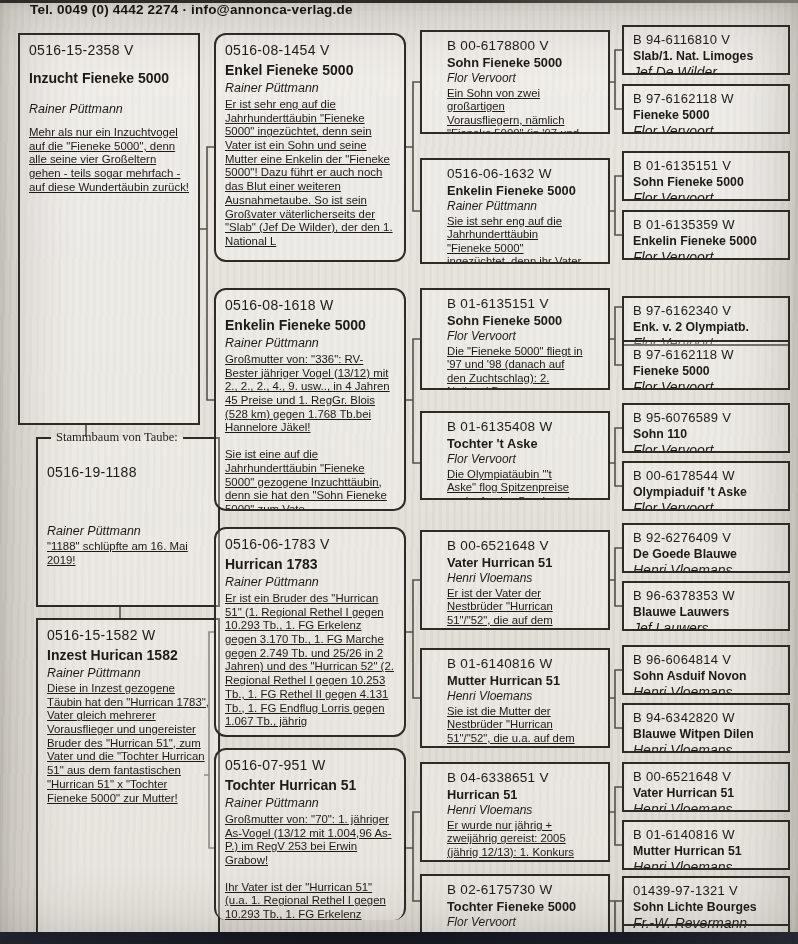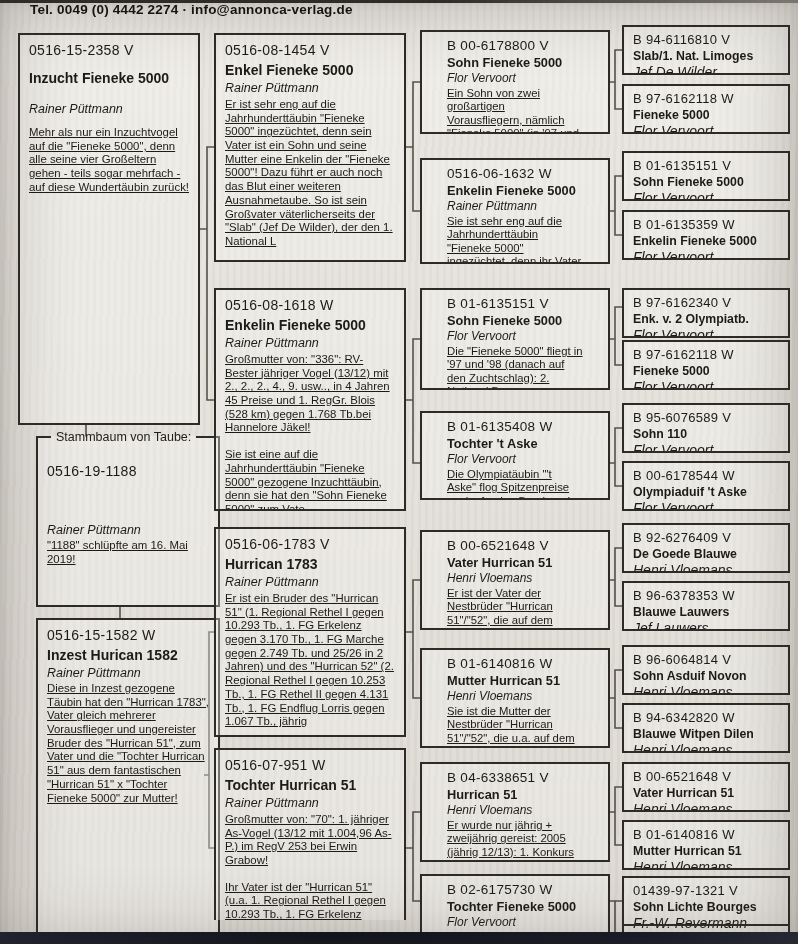--- a/index.html
+++ b/index.html
@@ -21,36 +21,36 @@
     font-size:13.5px;letter-spacing:.2px;color:#14110d;}
   .connectors{position:absolute;top:0;left:0;z-index:0;}
 
   .pbox{position:absolute;box-sizing:border-box;z-index:1;overflow:hidden;
     border:2px solid #2e2b27;background:rgba(250,249,246,.35);padding:7px 9px;}
   .cut{border-bottom:none;}
   .partial{border-bottom:none;background:transparent;}
 
   .c1{left:18px;width:182px;}
   .c1b{left:36px;width:184px;}
-  .c2{left:214px;width:192px;}
+  .c2{left:214px;width:192px;border-radius:12px;}
   .c3{left:420px;width:190px;}
   .c4{left:622px;width:168px;padding:5px 9px;}
 
   .ring{font-size:14px;letter-spacing:.3px;margin-bottom:4px;white-space:nowrap;}
   .bname{font-weight:bold;font-size:14px;margin-bottom:3px;}
   .breeder{font-style:italic;font-size:12.5px;margin-bottom:3px;}
   .desc{font-size:11.4px;line-height:1.2;text-decoration:underline;}
   .desc2{margin-top:13px;}
 
   .b-father .bname{margin-top:12px;}
   .b-father .breeder{margin:16px 0 10px;}
   .b-mother .breeder{margin-bottom:2px;}
 
   fieldset.pbox{margin:0;}
-  .legend{font-size:12.5px;padding:0 5px;margin-left:4px;white-space:nowrap;color:#23201c;}
+  .legend{font-size:12.5px;padding:0 5px;margin-left:4px;white-space:nowrap;color:#23201c;font-family:Liberation Serif, serif;}
   .subject .ring{margin-top:12px;}
   .subject .breeder{margin-top:44px;margin-bottom:2px;}
 
   .c3 .ring{font-size:13.5px;margin-bottom:2px;}
   .c3 .bname{font-size:12.8px;margin-bottom:1px;}
   .c3 .breeder{font-size:12px;margin-bottom:2px;}
   .c3 .desc{font-size:11.3px;line-height:1.18;}
   .c3{padding:6px 25px;}
 
   .c4 .ring{font-size:13px;margin-bottom:3px;}
@@ -204,21 +204,21 @@
   <div class="pbox c4" style="top:151px;height:50px">
     <div class="ring">B 01-6135151 V</div>
     <div class="bname">Sohn Fieneke 5000</div>
     <div class="breeder">Flor Vervoort</div>
   </div>
   <div class="pbox c4" style="top:210px;height:50px">
     <div class="ring">B 01-6135359 W</div>
     <div class="bname">Enkelin Fieneke 5000</div>
     <div class="breeder">Flor Vervoort</div>
   </div>
-  <div class="pbox c4" style="top:288px;height:50px">
+  <div class="pbox c4" style="top:296px;height:50px">
     <div class="ring">B 97-6162340 V</div>
     <div class="bname">Enk. v. 2 Olympiatb.</div>
     <div class="breeder">Flor Vervoort</div>
   </div>
   <div class="pbox c4" style="top:340px;height:50px">
     <div class="ring">B 97-6162118 W</div>
     <div class="bname">Fieneke 5000</div>
     <div class="breeder">Flor Vervoort</div>
   </div>
   <div class="pbox c4" style="top:403px;height:50px">

